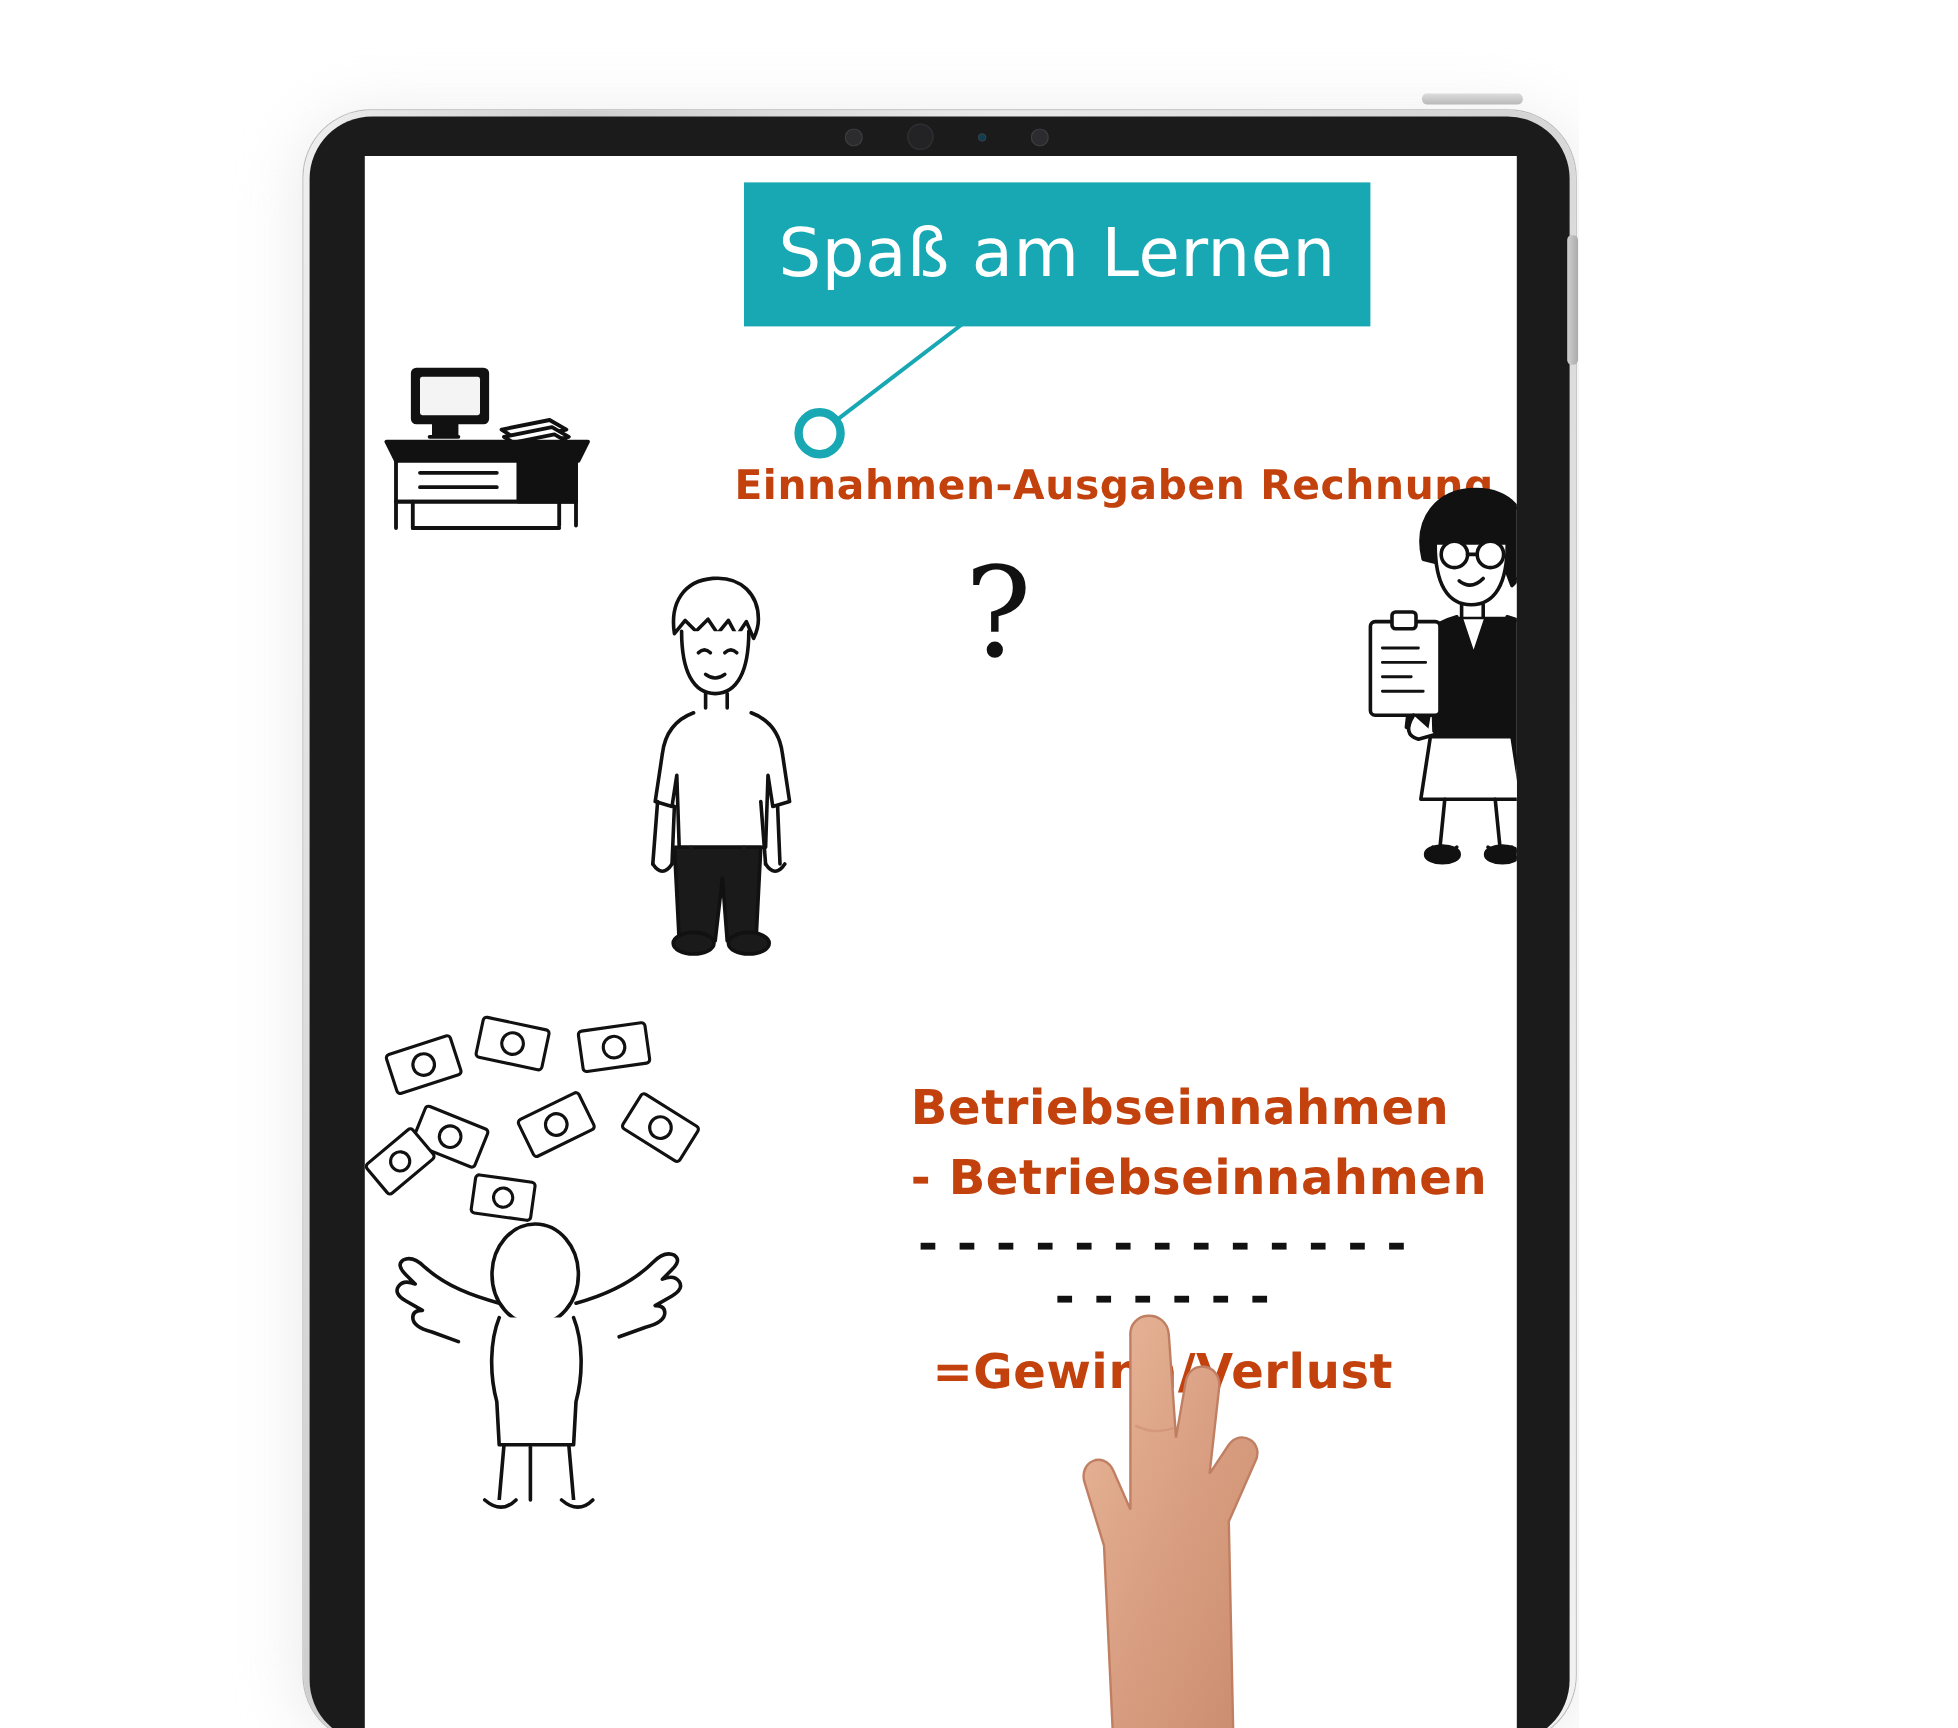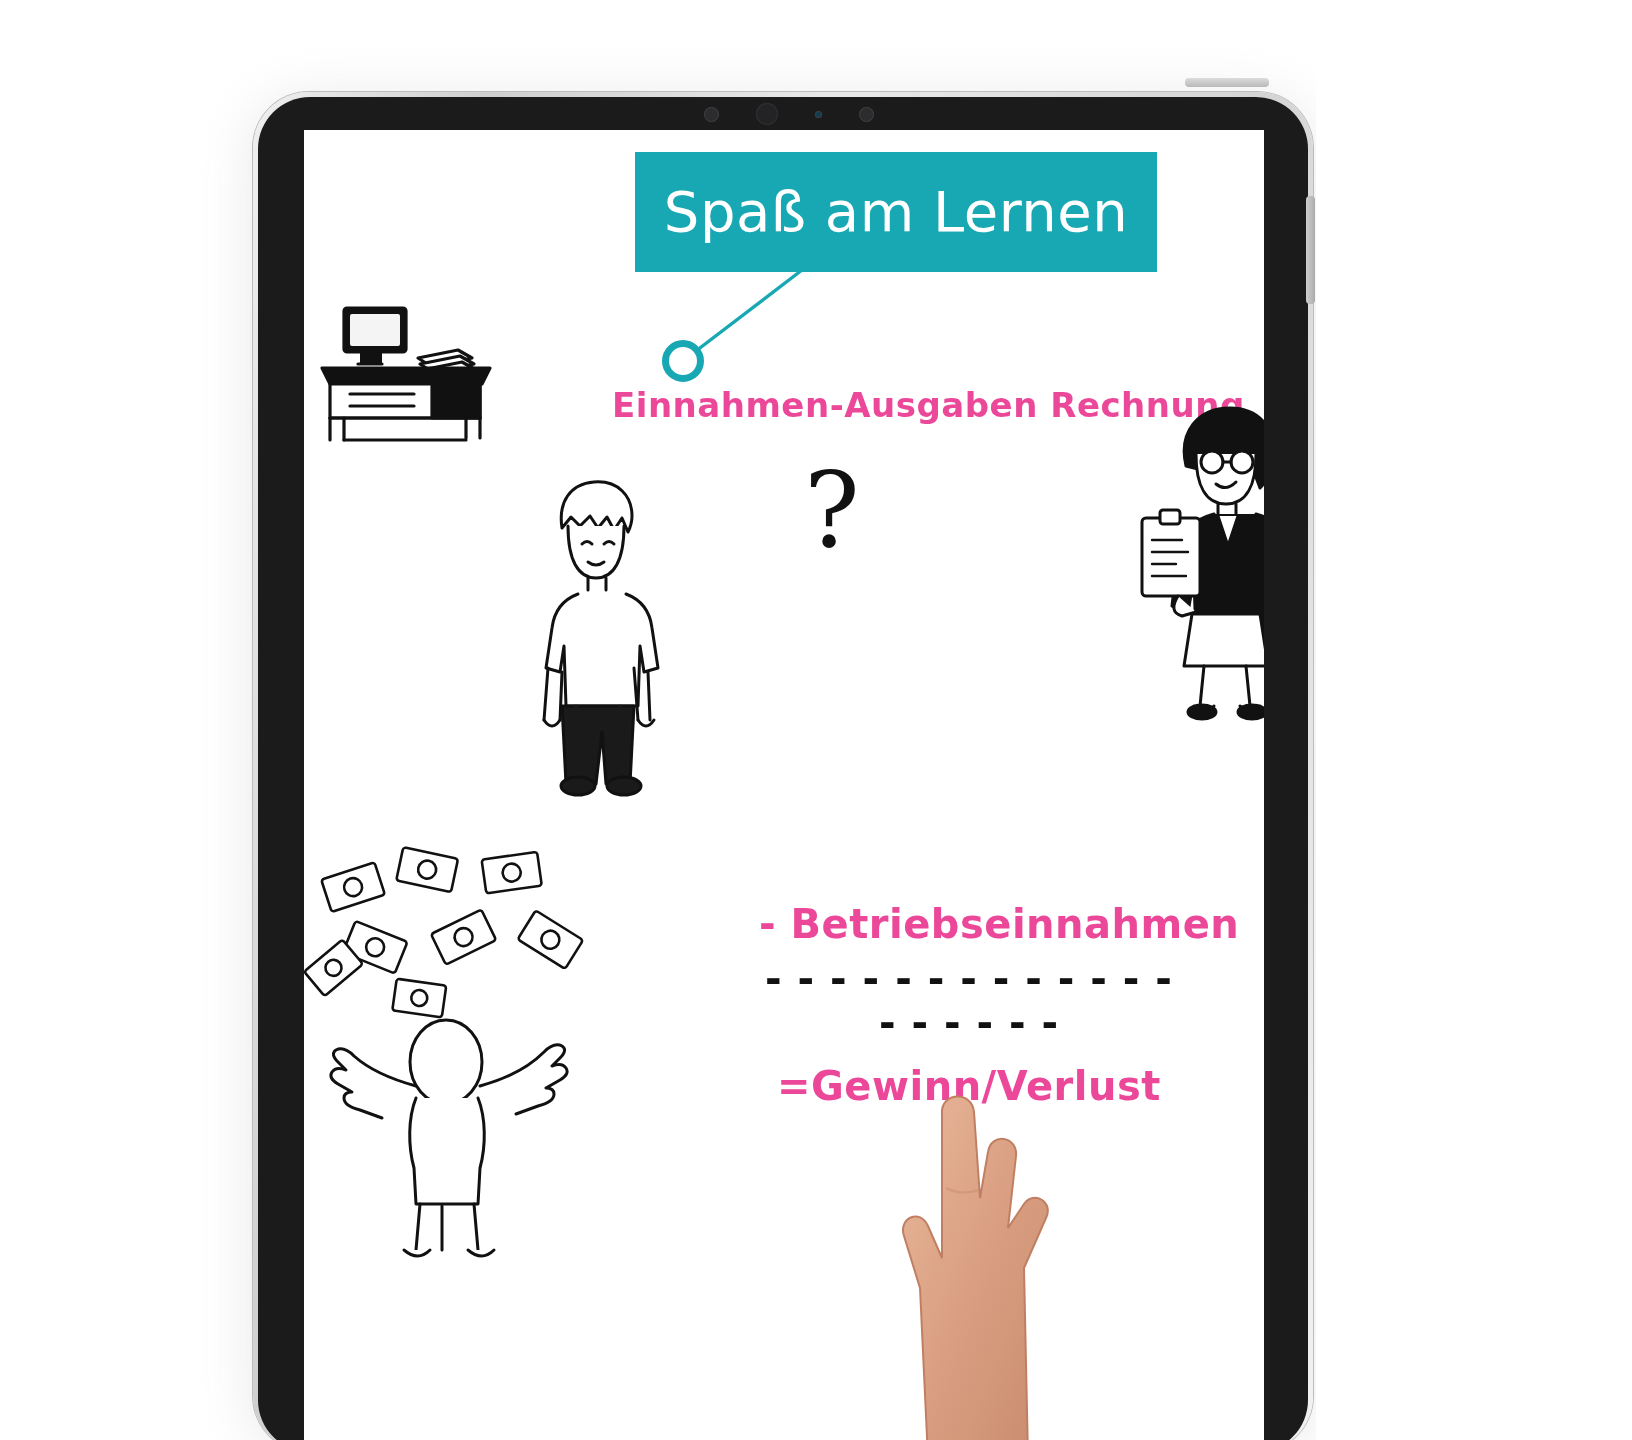--- a/index.html
+++ b/index.html
@@ -110,21 +110,20 @@
   .title-banner {
     position: absolute;
     left: 316px;
     top: 22px;
     width: 522px;
     height: 120px;
     background: #17a8b4;
     display: flex;
     align-items: center;
     justify-content: center;
-    margin-left: 15px;
   }
   .title-banner span {
     color: #ffffff;
     font-size: 56px;
     line-height: 1;
     font-family: "DejaVu Sans", sans-serif;
     font-weight: 400;
     letter-spacing: .5px;
   }
 
@@ -144,21 +143,21 @@
     height: 42px;
     border: 7px solid #17a8b4;
     border-radius: 50%;
     background: #ffffff;
     box-sizing: border-box;
   }
 
   
   .handwriting {
     font-family: "DejaVu Sans", sans-serif;
-    color: #ec4899;
+    color: #c2410c;
     font-weight: 700;
     letter-spacing: 0.5px;
   }
 
   .subtitle {
     position: absolute;
     left: 308px;
     top: 255px;
     font-size: 34px;
     white-space: nowrap;
@@ -252,20 +251,21 @@
     <svg class="leader-line" viewBox="0 0 130 100">
       <line x1="128" y1="2" x2="18" y2="86" stroke="#17a8b4" stroke-width="3.4" stroke-linecap="round"></line>
     </svg>
     <div class="leader-dot"></div>
 
     <div class="subtitle handwriting">Einnahmen-Ausgaben Rechnung</div>
 
     <div class="qmark">?</div>
 
     <div class="formula">
+      <div class="line1 handwriting">Betriebseinnahmen</div>
       <div class="line2 handwriting">- Betriebseinnahmen</div>
       <div class="dashes handwriting">- - - - - - - - - - - - - - - - - - -</div>
       <div class="line4 handwriting">=Gewinn/Verlust</div>
     </div>
 
     <div class="illu" id="desk-illu">
       <svg width="190" height="160" viewBox="0 0 190 160" fill="none" stroke="#111" stroke-width="3.2" stroke-linejoin="round" stroke-linecap="round">
 
         <rect x="30" y="6" width="62" height="44" rx="3" fill="#111"></rect>
         <rect x="36" y="12" width="50" height="32" rx="2" fill="#f4f4f4" stroke="none"></rect>

